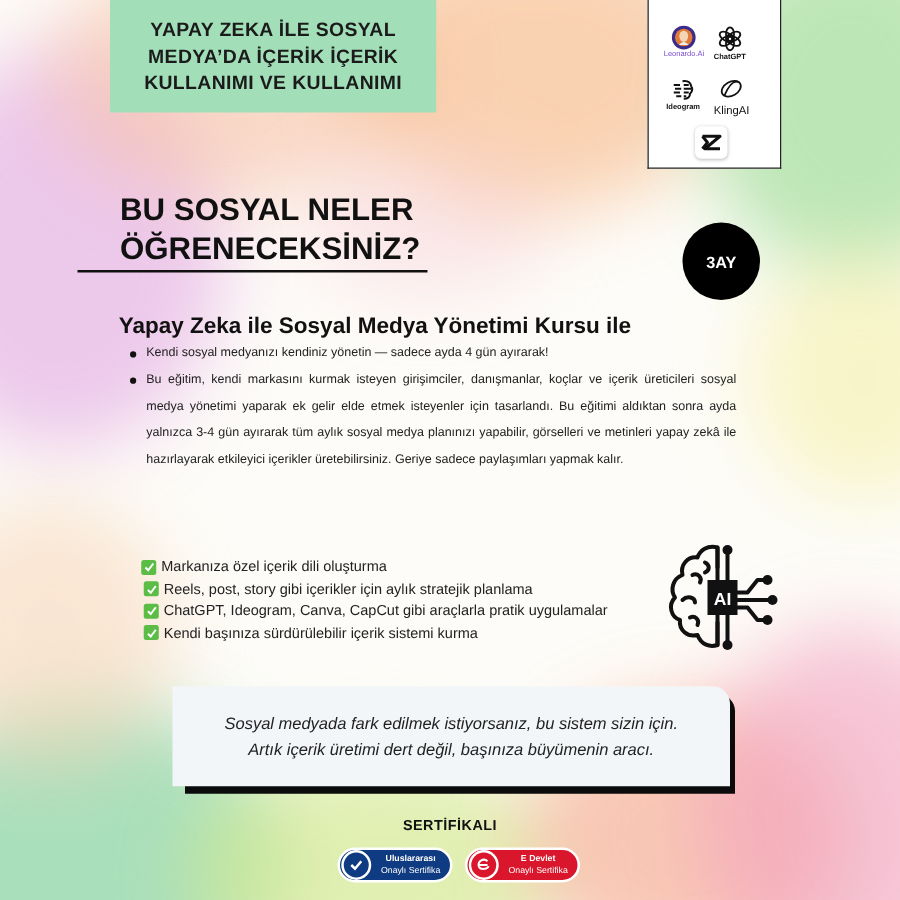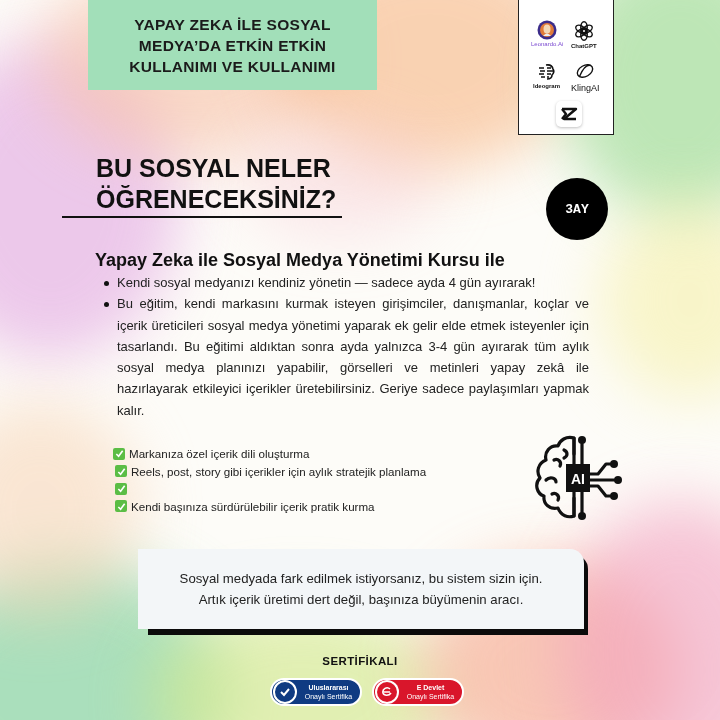--- a/index.html
+++ b/index.html
@@ -19,82 +19,82 @@
   .b5 { left: 600px; top: 200px; width: 180px; height: 200px; background: #f4ee9c; opacity: .5; }
   .b6 { left: -90px; top: 560px; width: 320px; height: 260px; background: #8fd6a8; }
   .b7 { left: 150px; top: 600px; width: 300px; height: 200px; background: #d3e98e; opacity: .65; }
   .b8 { left: 420px; top: 560px; width: 260px; height: 220px; background: #f6a489; opacity: .6; }
   .b9 { left: 560px; top: 500px; width: 240px; height: 300px; background: #f2a1c0; opacity: .6; }
   .b10 { left: -60px; top: 400px; width: 200px; height: 220px; background: #f7d4b5; opacity: .55; }
   .b11 { left: 240px; top: 120px; width: 200px; height: 120px; background: #f6c3cf; opacity: .35; }
   .content { position: absolute; inset: 0; z-index: 1; }
 
   .title-box {
-    position: absolute; left: 88px; top: 0; width: 289px; height: 90px;
+    position: absolute; left: 88px; top: 0; width: 261px; height: 90px;
     background: #a2dfb9;
     display: flex; flex-direction: column; align-items: center; justify-content: center;
     text-align: center;
   }
   .title-box span {
     font-family: "Liberation Sans", sans-serif;
     font-weight: 700; font-size: 15.5px; line-height: 21px; letter-spacing: .3px; color: #1b1b1b;
   }
 
   .logo-box {
-    position: absolute; left: 518px; top: 0; width: 96px; height: 135px;
+    position: absolute; left: 518px; top: 0; width: 107px; height: 135px;
     background: #fff; border: 1.5px solid #222; border-top: none;
   }
   .logo { position: absolute; display: flex; flex-direction: column; align-items: center; }
   .logo .lbl { font-family: "Liberation Sans", sans-serif; font-size: 6px; font-weight: 700; color: #111; margin-top: 1px; }
   .logo .lbl.leo { color: #7b4ad1; font-weight: 400; }
   .logo .lbl.kling { font-size: 9px; font-weight: 400; }
   .capcut { position: absolute; left: 37px; top: 101px; width: 26px; height: 26px;
     border-radius: 5px; background: #fff; box-shadow: 0 1px 3px rgba(0,0,0,.25);
     display: flex; align-items: center; justify-content: center; }
 
   .heading {
     position: absolute; left: 96px; top: 153px;
     font-family: "Liberation Sans", sans-serif; font-weight: 700; font-size: 25px; line-height: 31px; color: #111;
   }
   .heading-rule { position: absolute; left: 62px; top: 216px; width: 280px; height: 2px; background: #111; }
 
   .badge-3ay {
     position: absolute; left: 546px; top: 178px; width: 62px; height: 62px; border-radius: 50%;
     background: #000; color: #fff; display: flex; align-items: center; justify-content: center;
-    font-family: Liberation Mono, monospace; font-weight: 700; font-size: 13px;
+    font-family: Liberation Sans, sans-serif; font-weight: 700; font-size: 13px;
   }
 
   .intro-title {
     position: absolute; left: 95px; top: 250px;
     font-family: "Liberation Sans", sans-serif; font-weight: 700; font-size: 18px; color: #111;
   }
   .bullets { position: absolute; left: 101px; top: 272px; width: 488px; list-style: none; }
   .bullets li {
     position: relative; padding-left: 16px;
-    font-family: "Liberation Sans", sans-serif; font-size: 13px; line-height: 21.3px; color: #222;
+    font-family: "Liberation Sans", sans-serif; font-size: 10px; line-height: 21.3px; color: #222;
     text-align: justify;
   }
   .bullets li::before { content: ""; position: absolute; left: 3px; top: 9px; width: 5px; height: 5px; border-radius: 50%; background: #111; }
 
   .checklist { position: absolute; left: 113px; top: 445px; list-style: none; }
   .checklist li {
     display: flex; align-items: center; height: 17.5px;
     font-family: "Liberation Sans", sans-serif; font-size: 11.6px; color: #222;
   }
   .checklist li.indent { margin-left: 2px; }
   .chk { width: 12px; height: 12px; border-radius: 2px; background: #5bbd45; margin-right: 4px;
     display: inline-flex; align-items: center; justify-content: center; flex: none; }
 
   .ai-icon { position: absolute; left: 528px; top: 430px; width: 98px; height: 96px; }
 
   .quote-shadow { position: absolute; left: 148px; top: 555px; width: 440px; height: 80px; background: #0b0b0b; border-radius: 0 14px 0 0; }
   .quote {
     position: absolute; left: 138px; top: 549px; width: 446px; height: 80px;
     background: #f3f6f8; border-radius: 0 14px 0 0;
-    display: flex; flex-direction: column; align-items: center; justify-content: center; text-align: center;
+    display: flex; flex-direction: column; align-items: center; justify-content: center; text-align: center; font-style: italic;
   }
   .quote span { font-family: "Liberation Sans", sans-serif; font-size: 13.2px; line-height: 21px; color: #222; }
 
   .cert-title {
     position: absolute; left: 0; width: 720px; top: 655px; text-align: center;
     font-family: "Liberation Sans", sans-serif; font-weight: 700; font-size: 11.5px; letter-spacing: .4px; color: #111;
   }
   .cert {
     position: absolute; top: 678px; height: 28px; border-radius: 14px;
     display: flex; align-items: center; border: 2px solid #fff; overflow: hidden;
@@ -123,21 +123,21 @@
     <div class="blob b8"></div>
     <div class="blob b9"></div>
   <div class="blob b10"></div>
     <div class="blob b11"></div>
 </div>
 
 <div class="content">
 
   <div class="title-box">
     <span>YAPAY ZEKA İLE SOSYAL</span>
-    <span>MEDYA’DA ETKİN ETKİN</span>
+    <span>MEDYA’DA İÇERİK İÇERİK</span>
     <span>KULLANIMI VE KULLANIMI</span>
   </div>
 
   <div class="logo-box">
     <div class="logo" style="left:12px; top:20px;">
       <svg width="20" height="20" viewBox="0 0 20 20">
         <circle cx="10" cy="10" r="9.5" fill="#3b2c8a"></circle>
         <circle cx="10" cy="10" r="7" fill="#e07b39"></circle>
         <ellipse cx="10" cy="9" rx="3.5" ry="4.5" fill="#f3d7b5"></ellipse>
         <path d="M6 16 Q10 11 14 16 Z" fill="#eee"></path>
@@ -209,28 +209,29 @@
           </svg>
         </span>
       <span>Reels, post, story gibi içerikler için aylık stratejik planlama</span>
     </li>
     <li class="indent">
       <span class="chk">
           <svg width="9" height="9" viewBox="0 0 10 10">
             <path d="M1.5 5.5 L4 8 L8.5 2" fill="none" stroke="#fff" stroke-width="1.8"></path>
           </svg>
         </span>
+      <span>ChatGPT, Ideogram, Canva, CapCut gibi araçlarla pratik uygulamalar</span>
     </li>
     <li class="indent">
       <span class="chk">
           <svg width="9" height="9" viewBox="0 0 10 10">
             <path d="M1.5 5.5 L4 8 L8.5 2" fill="none" stroke="#fff" stroke-width="1.8"></path>
           </svg>
         </span>
-      <span>Kendi başınıza sürdürülebilir içerik pratik kurma</span>
+      <span>Kendi başınıza sürdürülebilir içerik sistemi kurma</span>
     </li>
   </ul>
 
   <svg class="ai-icon" viewBox="0 0 98 96" fill="none" stroke="#111" stroke-width="3.2" stroke-linecap="round" stroke-linejoin="round">
     <path d="M46 8 C38 6 32 10 30 16 C22 15 16 22 18 30 C10 33 8 42 12 48 C6 54 9 64 16 66 C15 74 22 80 30 78 C33 86 40 88 46 86 Z"></path>
     <path d="M26 30 C30 28 34 32 32 36"></path>
     <path d="M18 50 C22 46 28 48 28 52"></path>
     <path d="M24 64 C28 62 32 66 30 70"></path>
     <path d="M36 20 C40 22 40 26 36 28"></path>
     <path d="M46 8 V24 M46 68 V86"></path>

